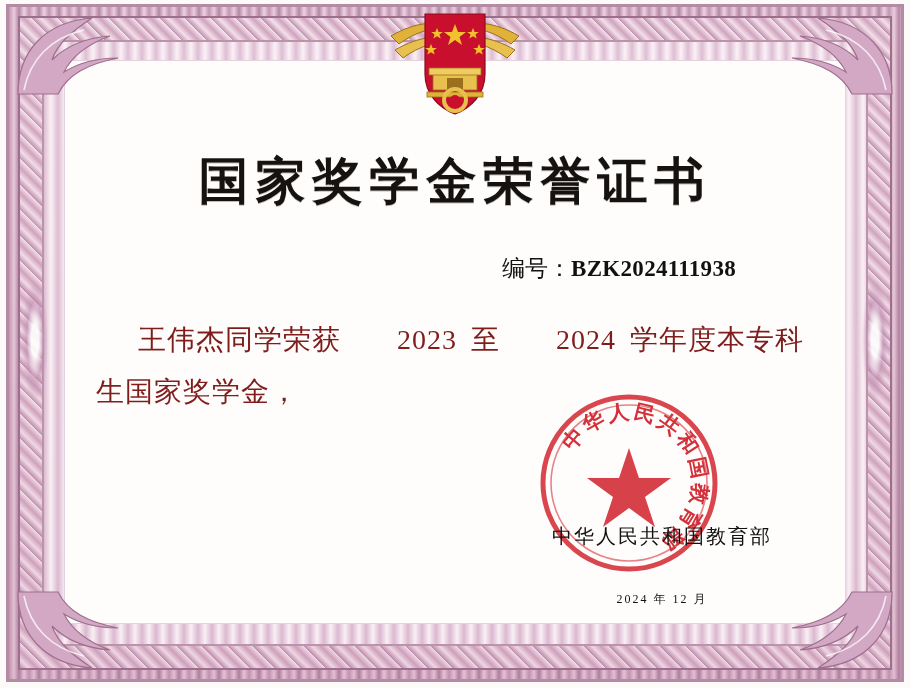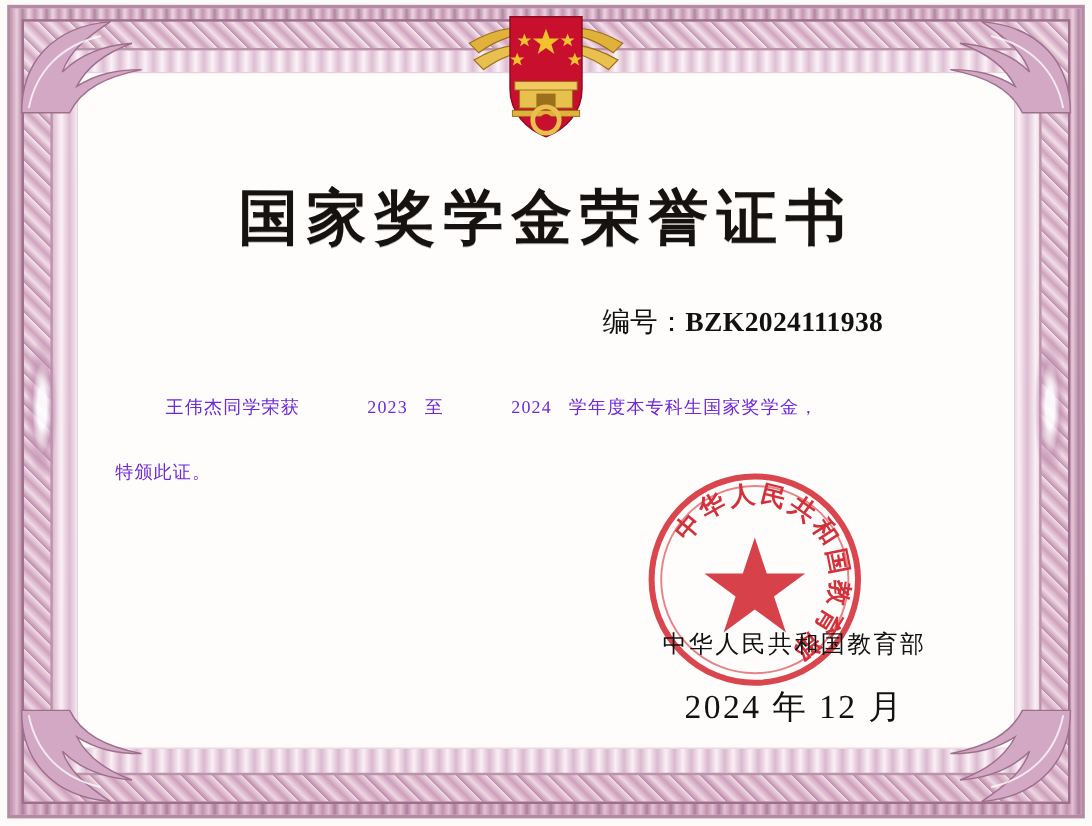--- a/index.html
+++ b/index.html
@@ -146,23 +146,23 @@
     font-size: 23px;
     color: #111;
     font-weight: bold;
     font-family: "Liberation Serif", "DejaVu Serif", serif;
   }
   .serial-label { font-weight: normal; }
   .serial-value { letter-spacing: 0.3px; }
 
   .body-text {
     margin-top: 30px;
-    font-size: 15px;
+    font-size: 28px;
     line-height: 52px;
-    color: #6d28d9;
+    color: #7f1d1d;
     letter-spacing: 1px;
   }
   .body-line-1 {
     text-indent: 42px;
   }
   .body-line-2 {
     margin-top: 2px;
   }
   .inline-val {
     display: inline-block;
@@ -199,21 +199,21 @@
     color: #111;
     letter-spacing: 2px;
     z-index: 8;
   }
   .date-line {
     position: absolute;
     left: 0;
     bottom: 14px;
     width: 100%;
     text-align: center;
-    font-size: 28px;
+    font-size: 12px;
     color: #111;
     letter-spacing: 2px;
   }
   .date-num { font-family: "Liberation Serif", "DejaVu Serif", serif; }
 </style>
 </head>
 <body>
 
 <div class="certificate">
 
@@ -281,21 +281,20 @@
     <div class="cert-title">国家奖学金荣誉证书</div>
 
     <div class="serial-row">
       <span class="serial-label">编号：</span><span class="serial-value">BZK2024111938</span>
     </div>
 
     <div class="body-text">
       <div class="body-line-1">
         <span>王伟杰</span><span>同学荣获</span><span class="gap"></span><span class="inline-val">2023</span><span class="gap"></span><span>至</span><span class="gap"></span><span class="inline-val">2024</span><span class="gap"></span><span>学年度本专科生国家奖学金，</span>
       </div>
-      <div class="body-line-2">特颁此证。</div>
     </div>
 
   </div>
 
   <div class="seal-area">
 
     <div class="seal">
       <svg width="182" height="182" viewBox="0 0 182 182">
         <circle cx="91" cy="91" r="86" fill="none" stroke="#d0202a" stroke-width="5" opacity="0.9"></circle>
         <circle cx="91" cy="91" r="78" fill="none" stroke="#d0202a" stroke-width="1.6" opacity="0.6"></circle>

